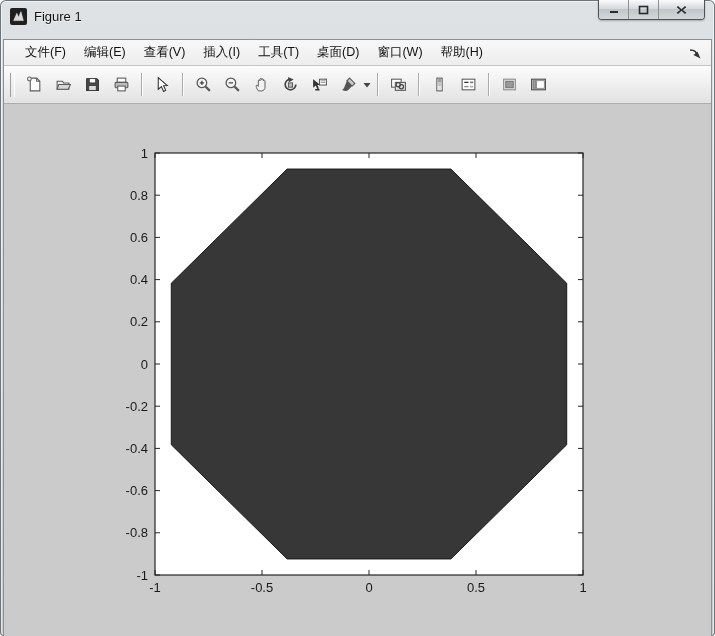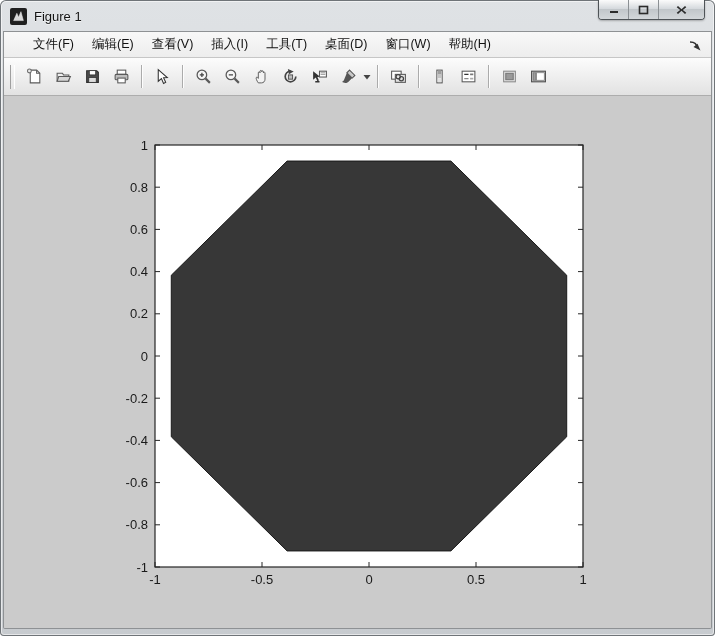--- a/index.html
+++ b/index.html
@@ -4,37 +4,37 @@
 <style>
   html,body{margin:0;padding:0;background:#ffffff;font-family:"Liberation Sans",sans-serif;}
   .window{
     position:relative;width:715px;height:636px;box-sizing:border-box;
     background:linear-gradient(#dfe2e5,#c7cbcf);
     border-radius:6px 6px 4px 4px;
     box-shadow:inset 0 0 0 1px #6f7478, inset 0 0 0 2px rgba(255,255,255,.55);
     overflow:hidden;
   }
   
-  .titlebar{height:32px;display:flex;align-items:center;padding:0 6px 0 10px;position:relative;}
+  .titlebar{height:32px;display:flex;align-items:center;padding:0 6px 8px 10px;position:relative;}
   .app-icon{width:17px;height:17px;background:#1f1f1f;border-radius:2px;margin-right:7px;
     display:flex;align-items:center;justify-content:center;flex:0 0 auto;}
   .title-text{font-size:13px;color:#141414;text-shadow:0 1px 0 rgba(255,255,255,.65);}
   .win-controls{position:absolute;top:0;right:10px;display:flex;height:19px;
     border:1px solid #4e5357;border-top:none;border-radius:0 0 4px 4px;overflow:hidden;
     box-shadow:0 1px 2px rgba(0,0,0,.25);}
   .win-btn{width:29px;display:flex;align-items:center;justify-content:center;cursor:default;
     background:linear-gradient(#fbfbfb,#d6dade 45%,#c0c5c9 46%,#d3d7da);
     border-right:1px solid #8b9094;}
   .win-btn:last-child{border-right:none;width:45px;}
   
   .inner{margin:0 4px 4px 4px;height:596px;box-sizing:border-box;
     box-shadow:0 0 0 1px #8e9194;background:#cbcbcb;border-radius:0 0 1px 1px;overflow:hidden;}
   .menubar{height:26px;background:linear-gradient(#f8f8f8,#ededed);
     border-bottom:1px solid #c6c6c6;display:flex;align-items:center;
-    padding:0 20px;box-sizing:border-box;position:relative;}
+    padding:0 12px;box-sizing:border-box;position:relative;}
   .menu-item{font-size:12.5px;color:#111;padding:3px 9px;border-radius:2px;}
   .dock-arrow{position:absolute;right:8px;top:5px;width:16px;height:16px;}
   
   .toolbar{height:38px;background:linear-gradient(#fcfcfc,#e2e2e2);
     border-bottom:1px solid #adadad;display:flex;align-items:center;
     padding:0 4px 0 6px;box-sizing:border-box;}
   .grip{width:3px;height:24px;border-left:1px solid #9f9f9f;border-right:1px solid #ffffff;margin-right:5px;}
   .tb-btn{width:25px;height:25px;display:flex;align-items:center;justify-content:center;
     border:1px solid transparent;border-radius:2px;margin:0 1px;}
   .tb-sep{width:1px;height:23px;background:#ababab;border-right:1px solid #fdfdfd;margin:0 5px;}

